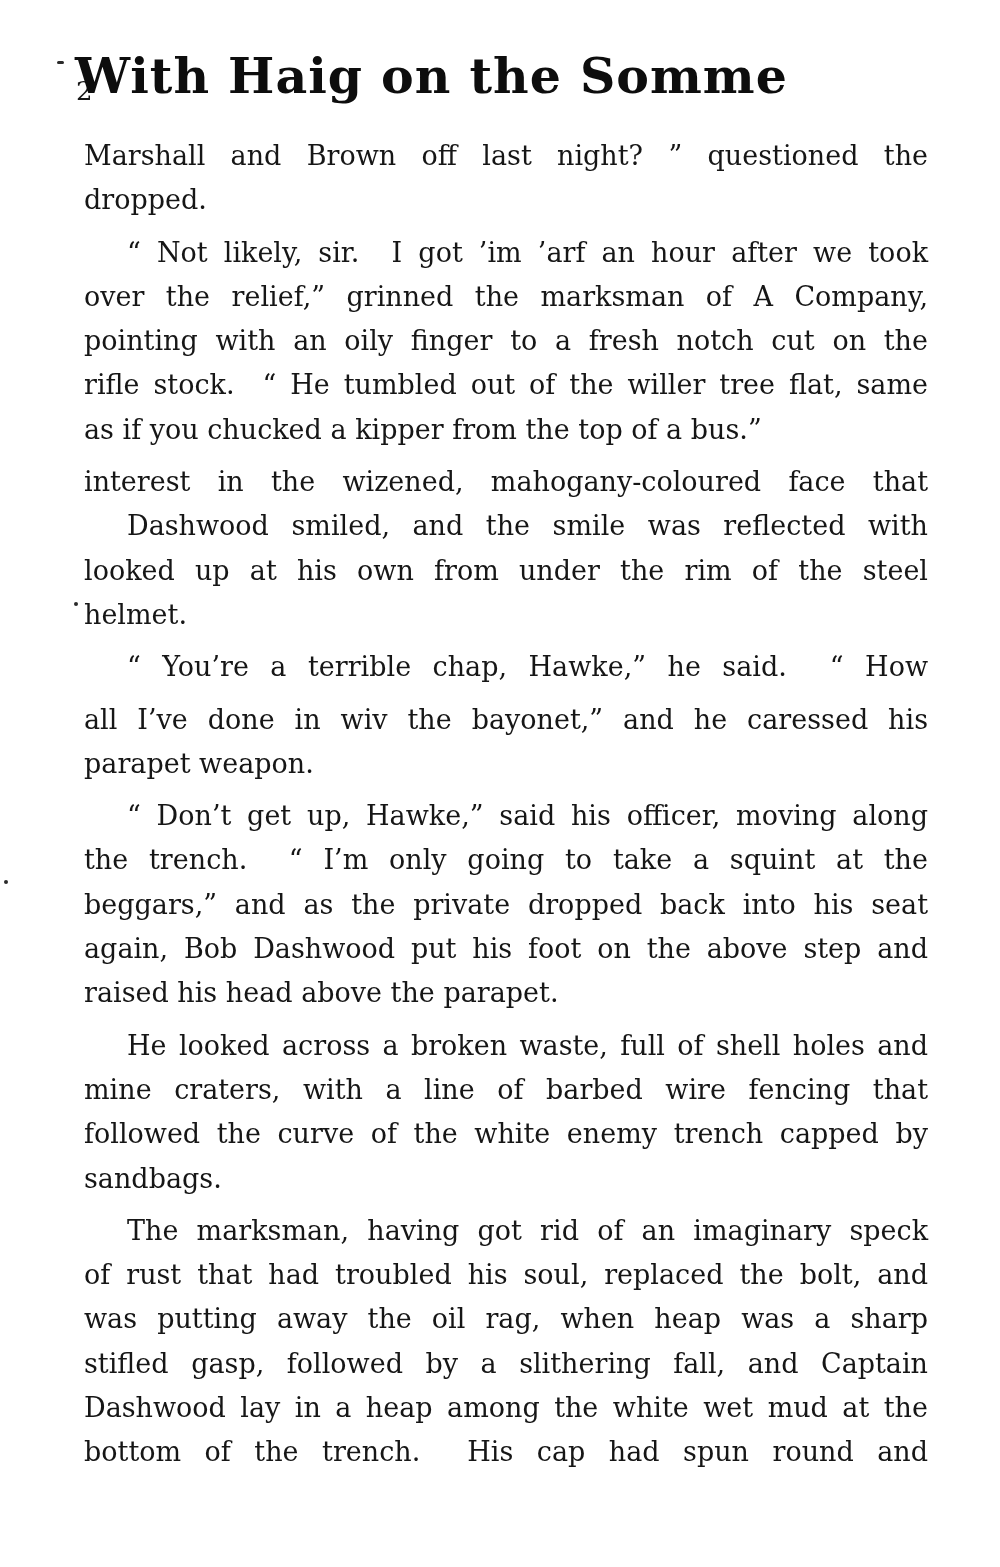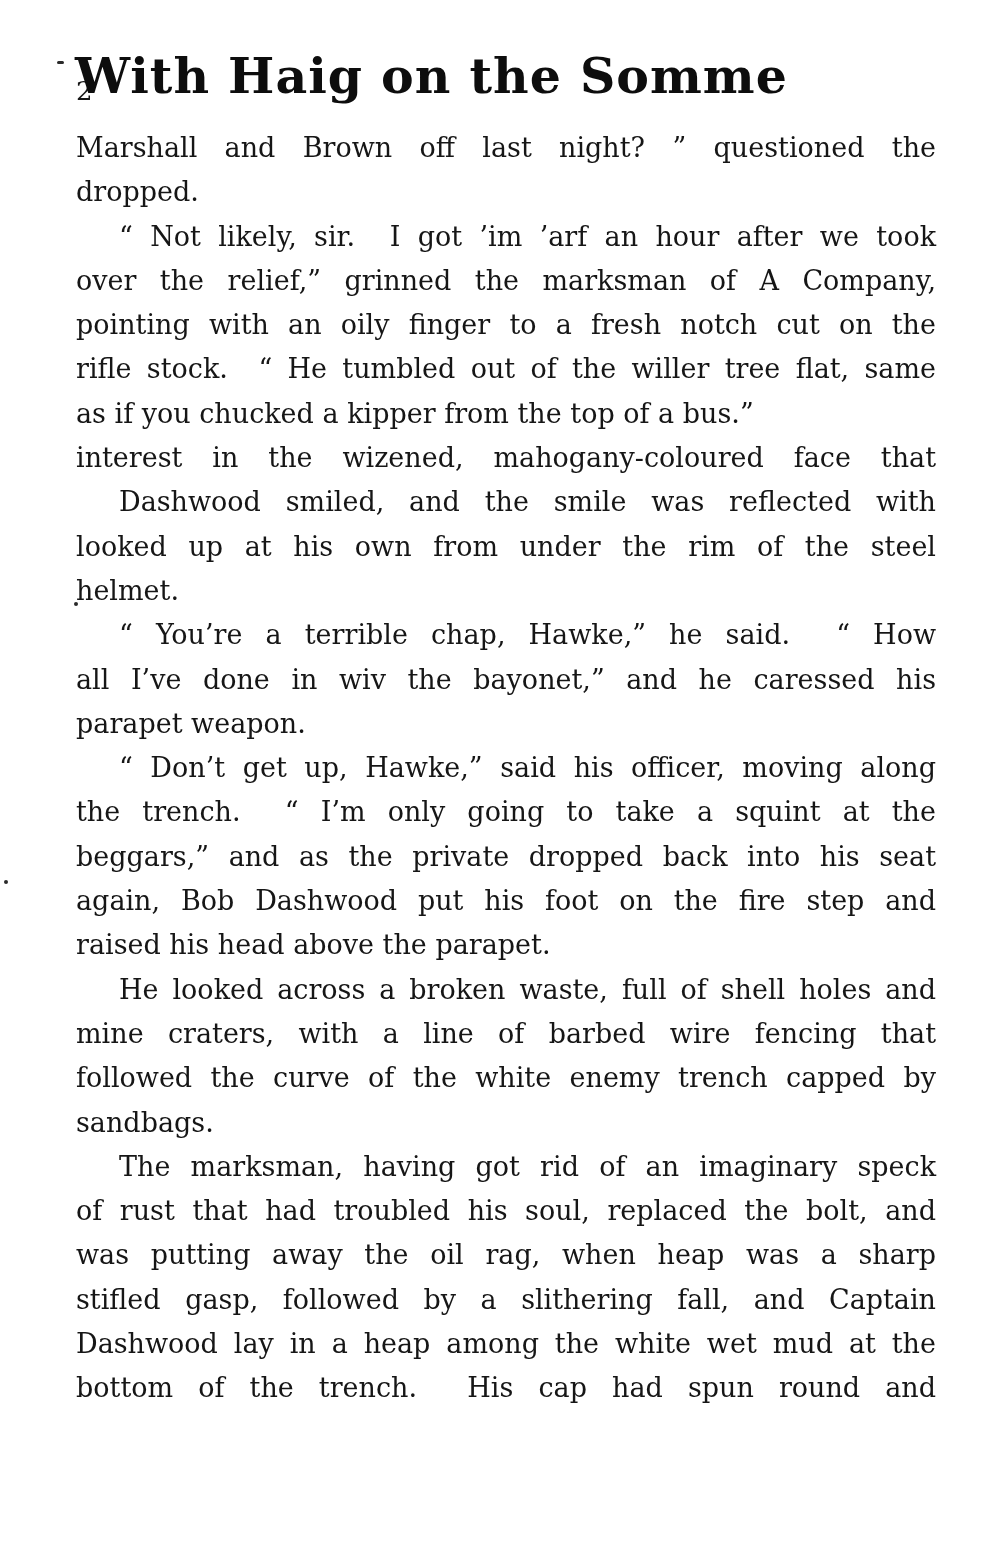--- a/index.html
+++ b/index.html
@@ -39,21 +39,21 @@
   }
   .textblock {
     position: absolute;
     left: 76px;
     width: 860px;
     top: 126px;
     font-size: 27px;
     line-height: 44.3px;
     color: #161616;
   }
-  .paragraph { margin: 0; padding: 0; }
+  .paragraph { margin: 8px; padding: 0; }
   .line {
     text-align: justify;
     text-align-last: justify;
     white-space: nowrap; 
   }
   .line.endpara {
     text-align-last: left;
   }
   .line.indent {
     text-indent: 43px;
@@ -108,21 +108,21 @@
 
     <div class="paragraph">
       <div class="line">all I’ve done in wiv the bayonet,” and he caressed his</div>
       <div class="line endpara">parapet weapon.</div>
     </div>
 
     <div class="paragraph">
       <div class="line indent">“ Don’t get up, Hawke,” said his officer, moving along</div>
       <div class="line">the trench.&nbsp; “ I’m only going to take a squint at the</div>
       <div class="line">beggars,” and as the private dropped back into his seat</div>
-      <div class="line">again, Bob Dashwood put his foot on the fire step and</div>
+      <div class="line">again, Bob Dashwood put his foot on the above step and</div>
       <div class="line endpara">raised his head above the parapet.</div>
     </div>
 
     <div class="paragraph">
       <div class="line indent">He looked across a broken waste, full of shell holes and</div>
       <div class="line">mine craters, with a line of barbed wire fencing that</div>
       <div class="line">followed the curve of the white enemy trench capped by</div>
       <div class="line endpara">sandbags.</div>
     </div>
 

